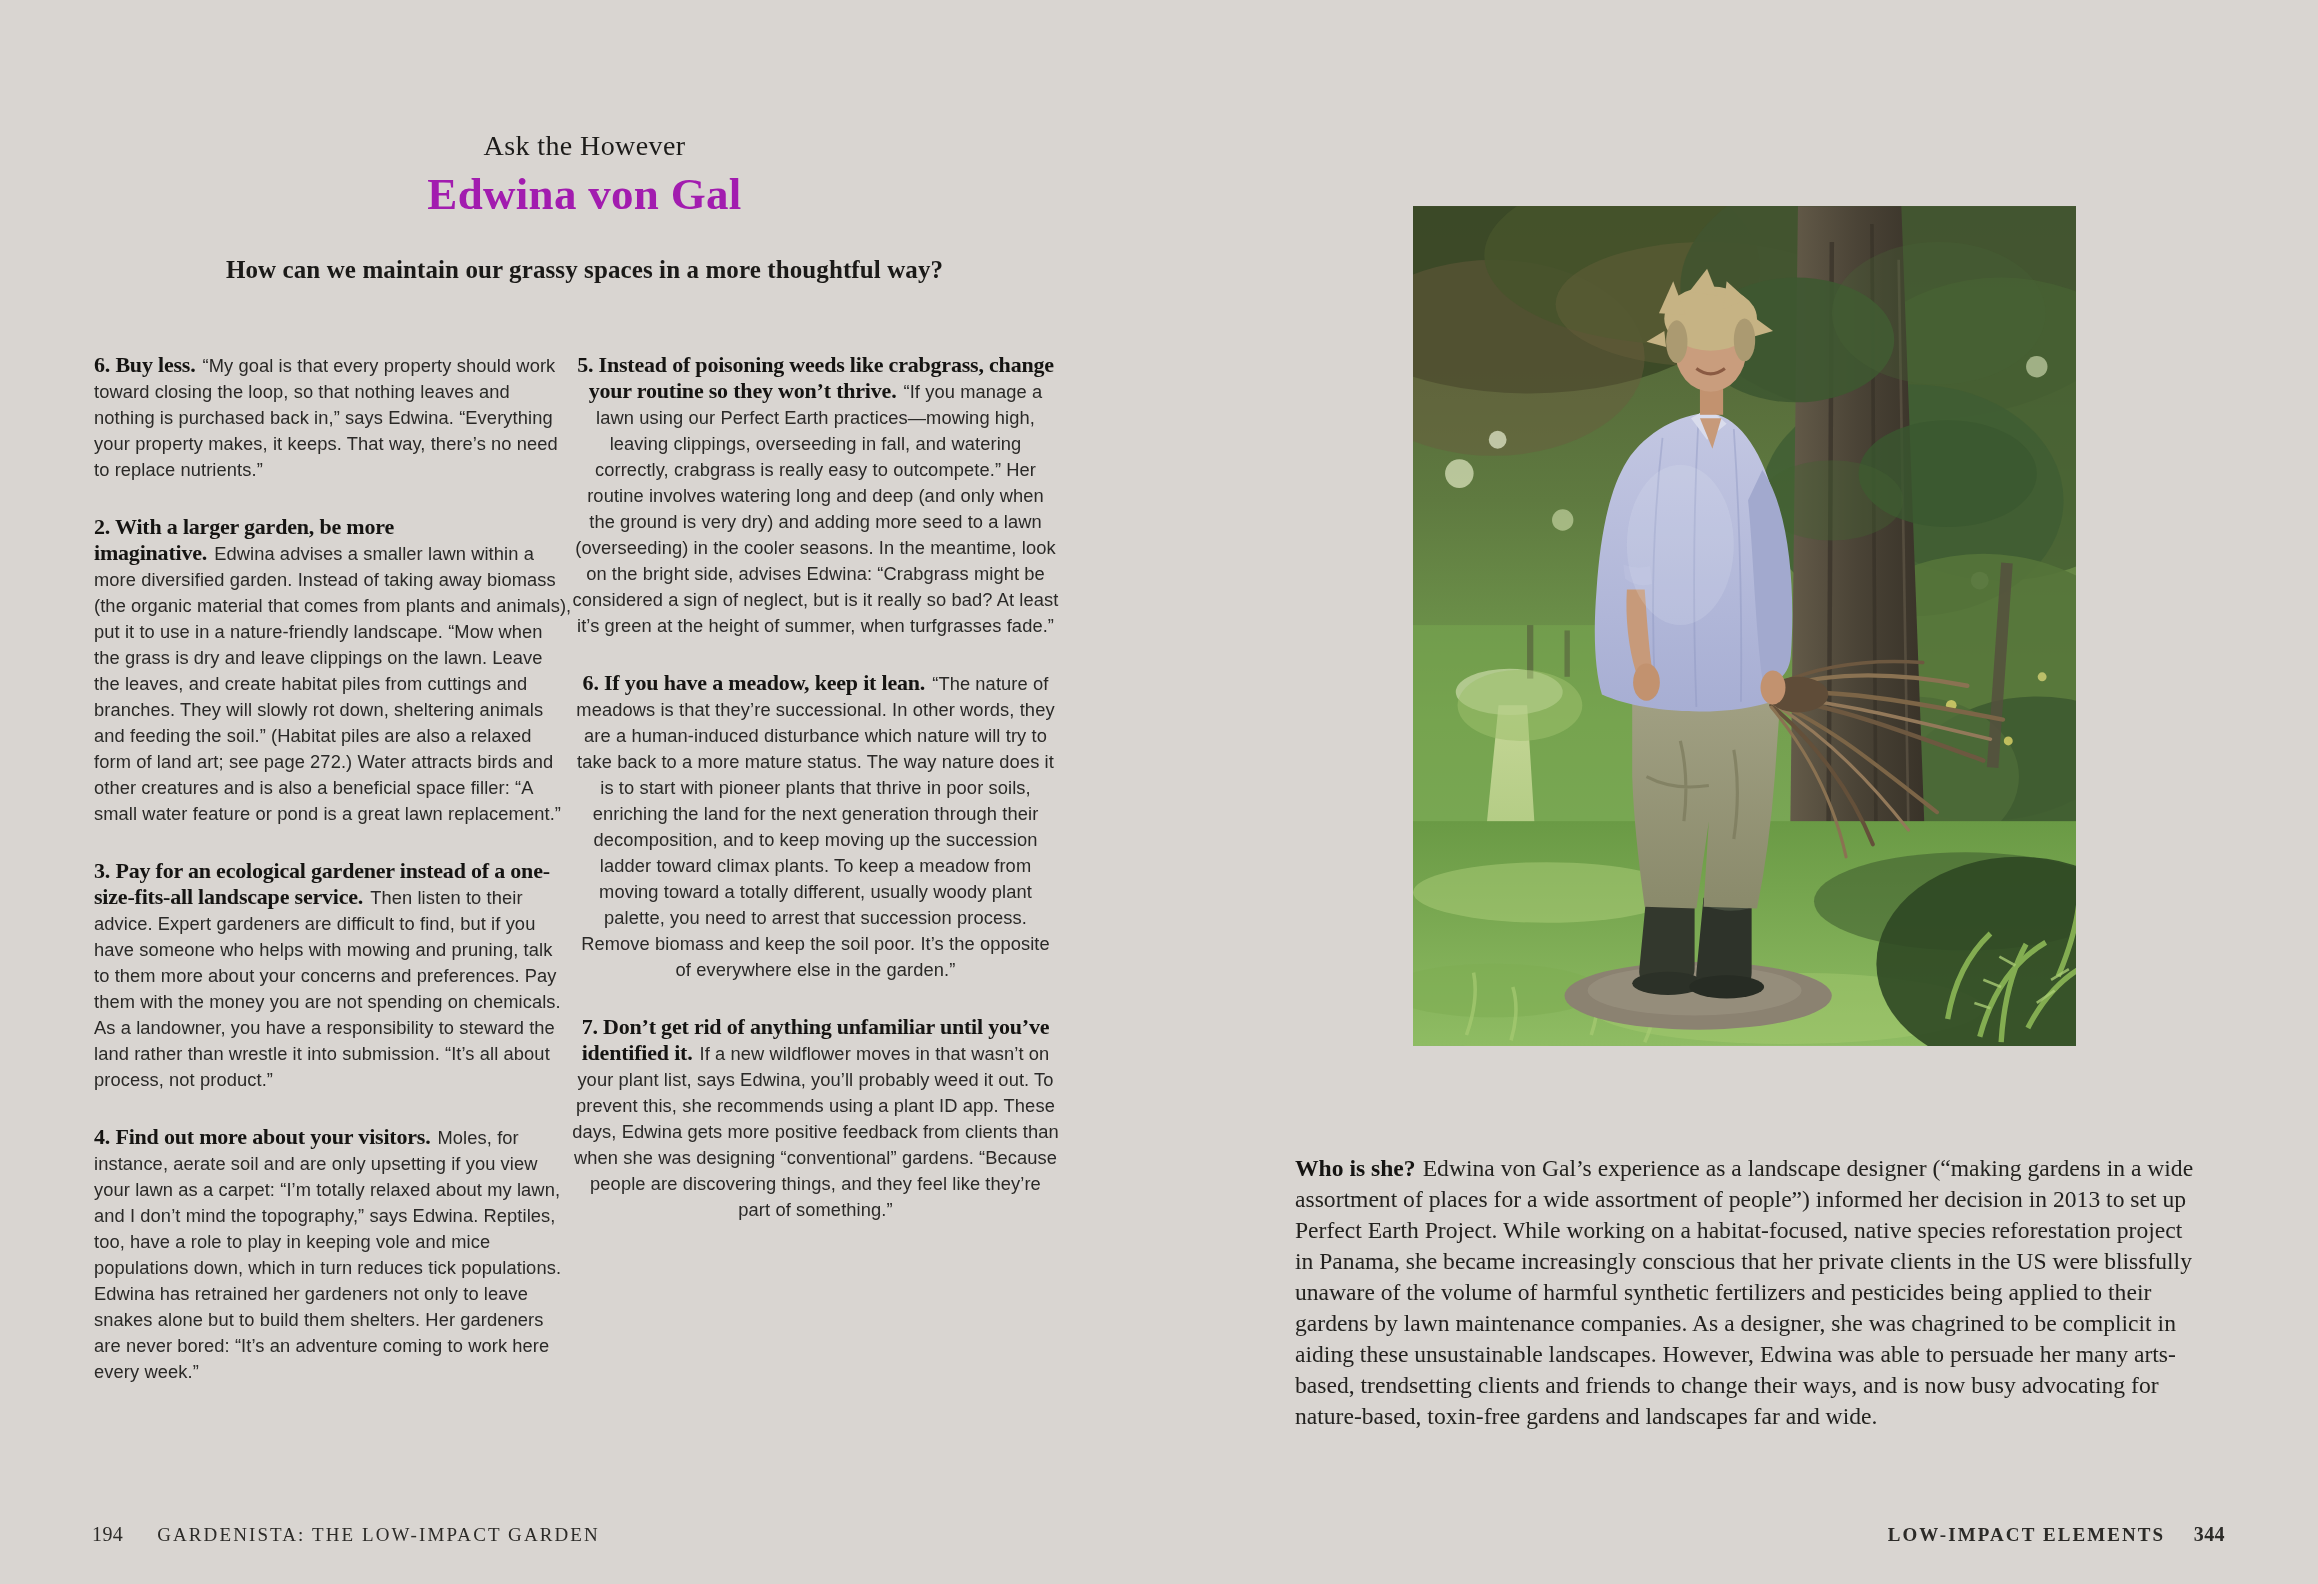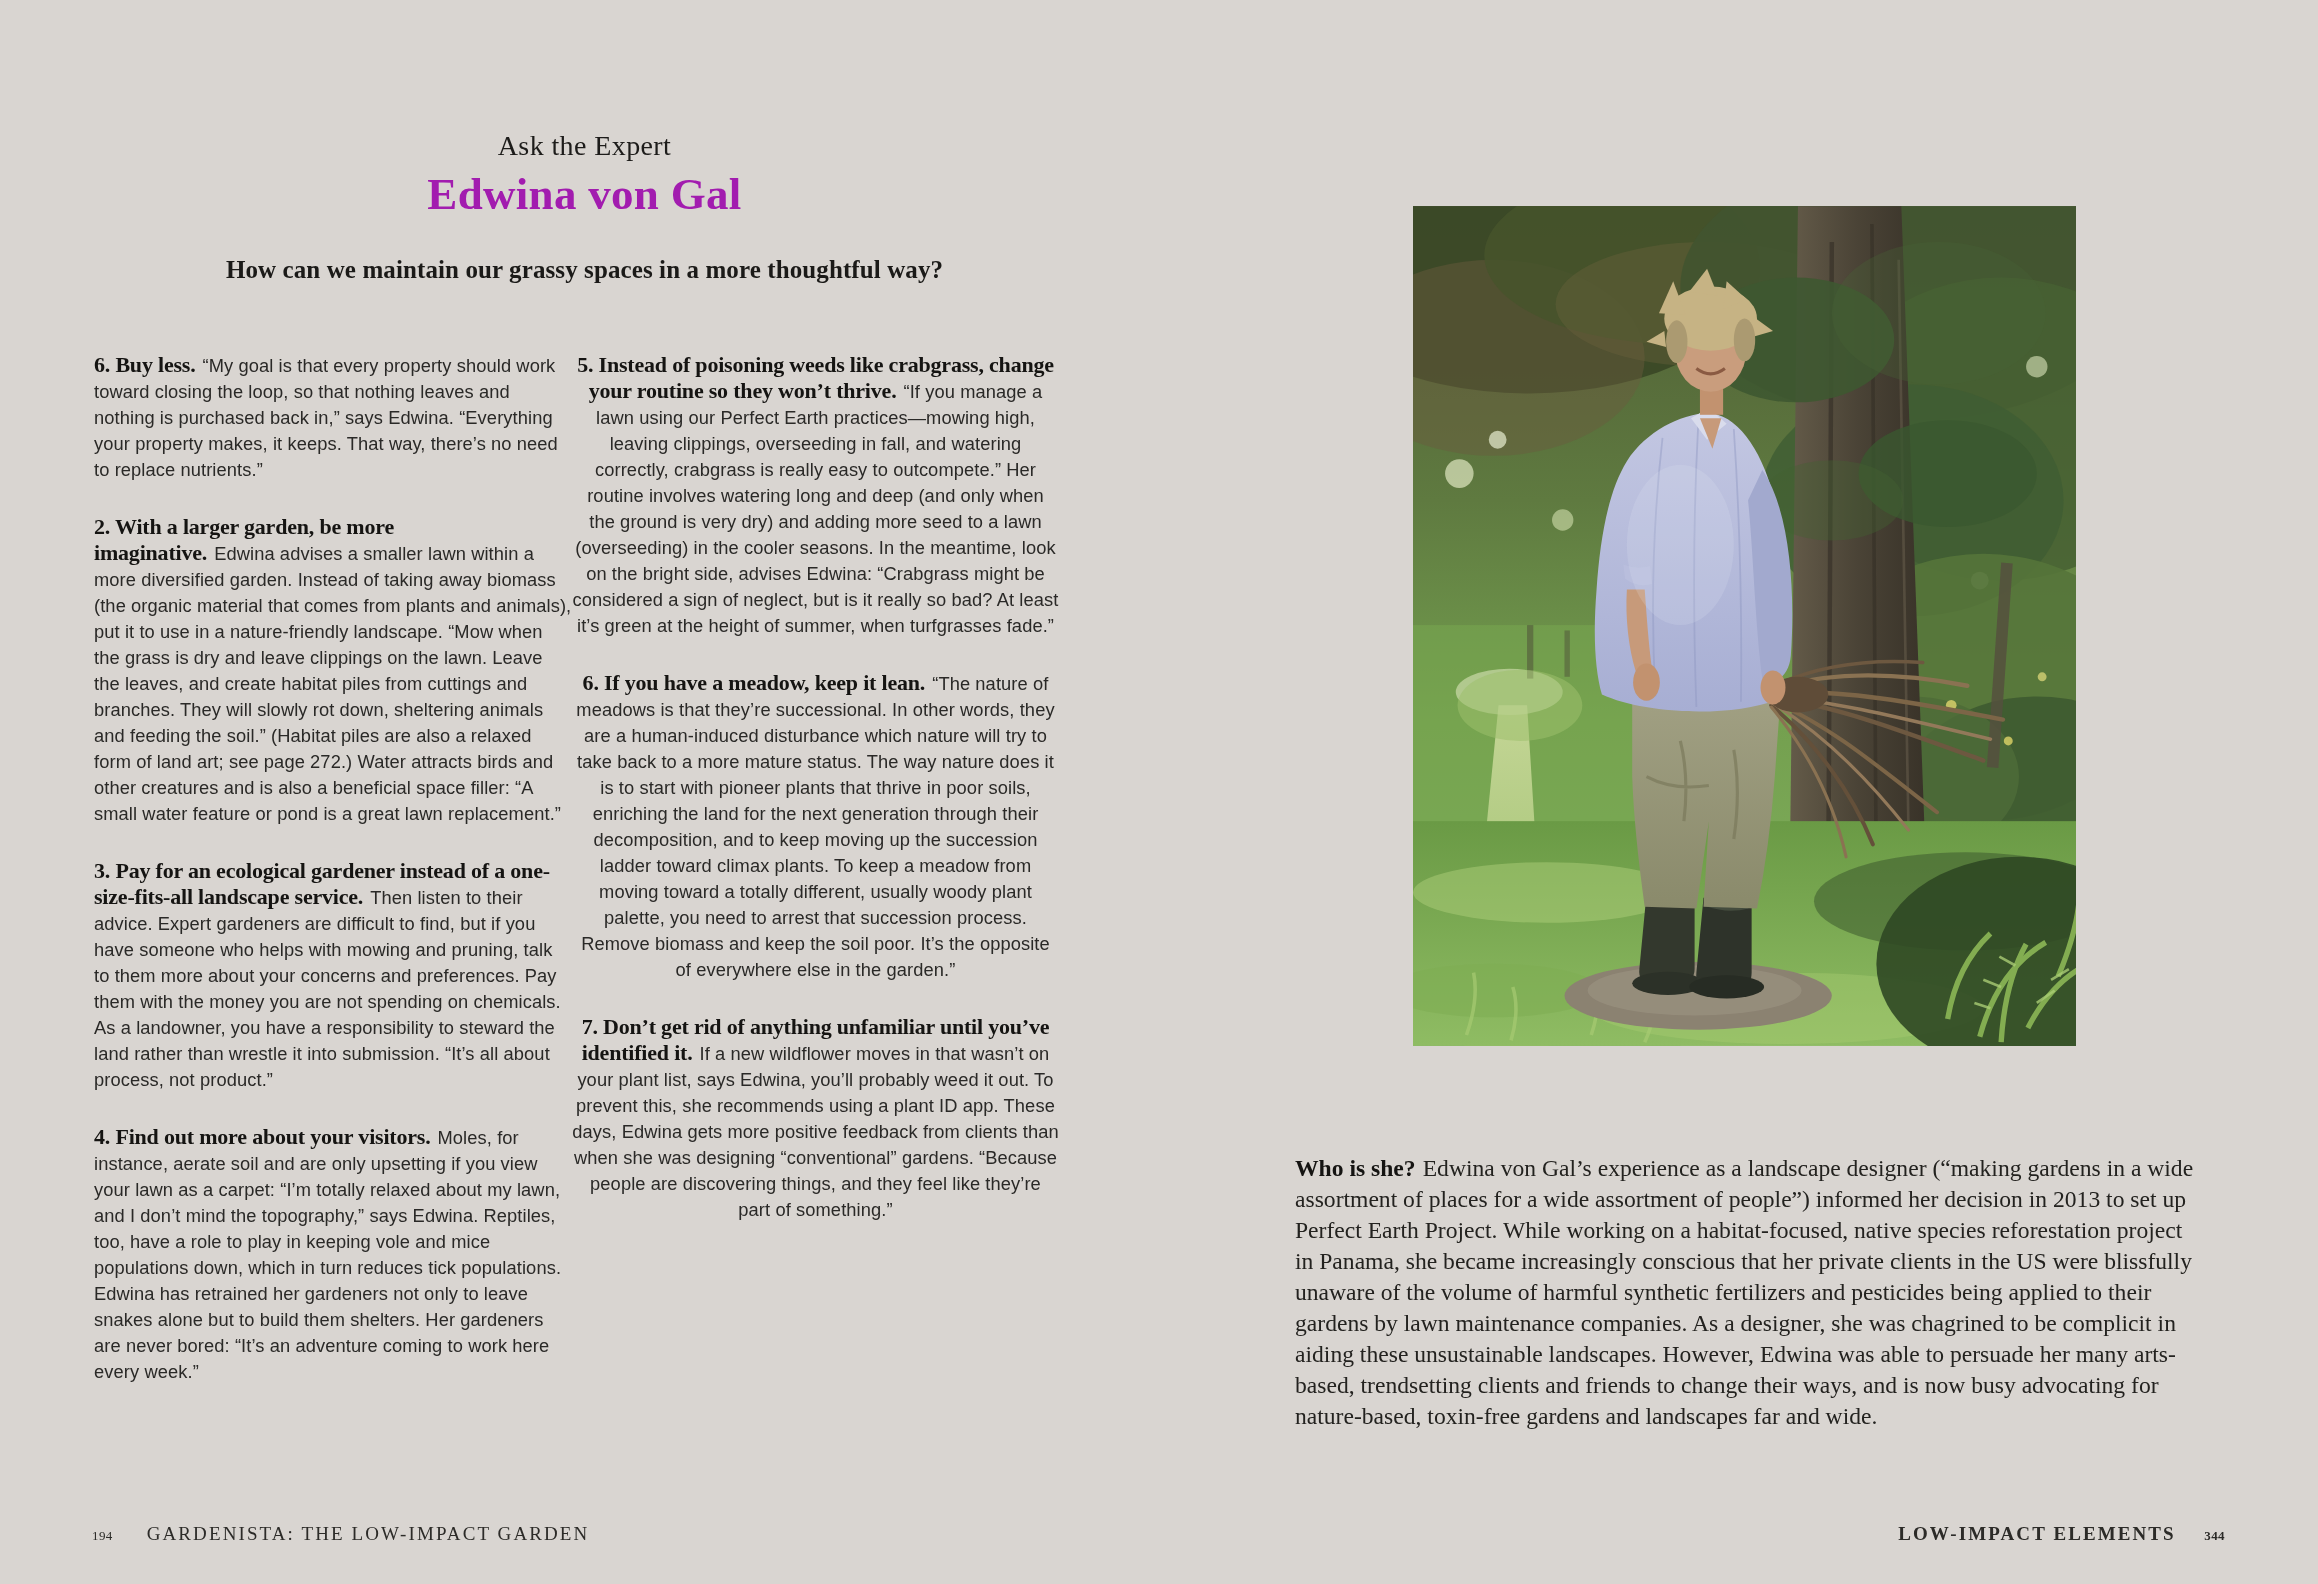--- a/index.html
+++ b/index.html
@@ -59,30 +59,30 @@
   }
   .who-lead{font-weight:bold;color:#151412;margin-right:.3em;}
 
   
   .footer{
     position:absolute;top:1523px;display:flex;align-items:baseline;
     font-family:"Liberation Serif","DejaVu Serif",serif;color:#2c2b28;
   }
   #footer-left{left:92px;gap:34px;}
   #footer-right{right:94px;gap:28.5px;font-weight:bold;}
-  .folio{font-size:13px;letter-spacing:0.4px;}
+  .folio{font-size:20px;letter-spacing:0.4px;}
   .running-head{font-size:19px;letter-spacing:2.1px;text-align:right;}
 </style>
 </head>
 <body>
 
 <div id="page">
 
   <header id="headings">
-    <div class="kicker">Ask the Expert</div>
+    <div class="kicker">Ask the However</div>
     <h1 class="page-title" style="margin-bottom:0;">Edwina von Gal</h1>
     <div class="question">How can we maintain our grassy spaces in a more thoughtful way?</div>
   </header>
 
   <section class="col" id="col-1">
     <p class="tip"><b class="tip-lead">6. Buy less.</b><span>“My goal is that every property should work toward closing the loop, so that nothing leaves and nothing is purchased back in,” says Edwina. “Everything your property makes, it keeps. That way, there’s no need to replace nutrients.”</span></p>
     <p class="tip"><b class="tip-lead">2. With a larger garden, be more imaginative.</b><span>Edwina advises a smaller lawn within a more diversified garden. Instead of taking away biomass (the organic material that comes from plants and animals), put it to use in a nature-friendly landscape. “Mow when the grass is dry and leave clippings on the lawn. Leave the leaves, and create habitat piles from cuttings and branches. They will slowly rot down, sheltering animals and feeding the soil.” (Habitat piles are also a relaxed form of land art; see page 272.) Water attracts birds and other creatures and is also a beneficial space filler: “A small water feature or pond is a great lawn replacement.”</span></p>
     <p class="tip"><b class="tip-lead">3. Pay for an ecological gardener instead of a one-size-fits-all landscape service.</b><span>Then listen to their advice. Expert gardeners are difficult to find, but if you have someone who helps with mowing and pruning, talk to them more about your concerns and preferences. Pay them with the money you are not spending on chemicals. As a landowner, you have a responsibility to steward the land rather than wrestle it into submission. “It’s all about process, not product.”</span></p>
     <p class="tip"><b class="tip-lead">4. Find out more about your visitors.</b><span>Moles, for instance, aerate soil and are only upsetting if you view your lawn as a carpet: “I’m totally relaxed about my lawn, and I don’t mind the topography,” says Edwina. Reptiles, too, have a role to play in keeping vole and mice populations down, which in turn reduces tick populations. Edwina has retrained her gardeners not only to leave snakes alone but to build them shelters. Her gardeners are never bored: “It’s an adventure coming to work here every week.”</span></p>
   </section>

